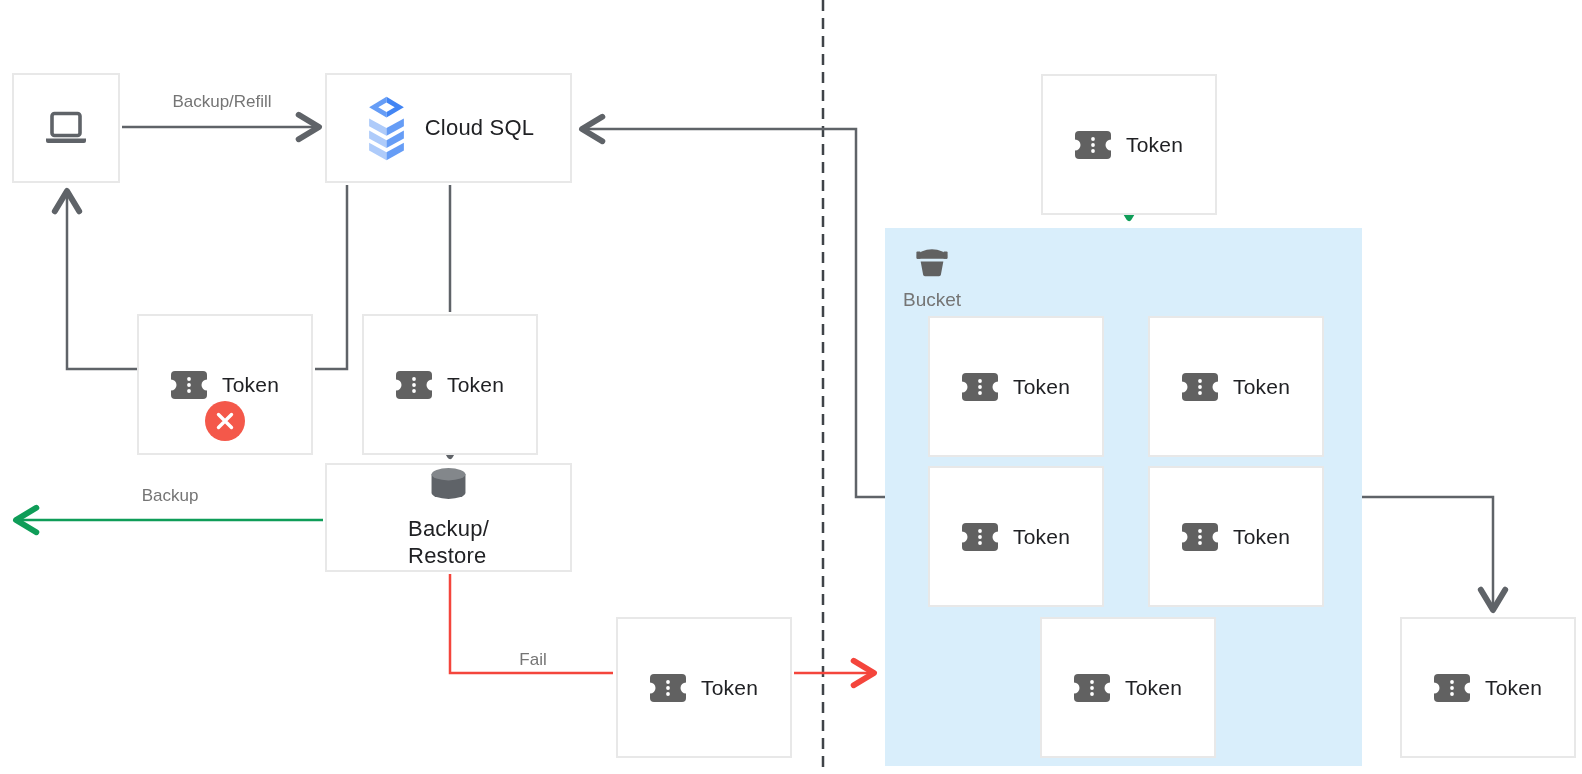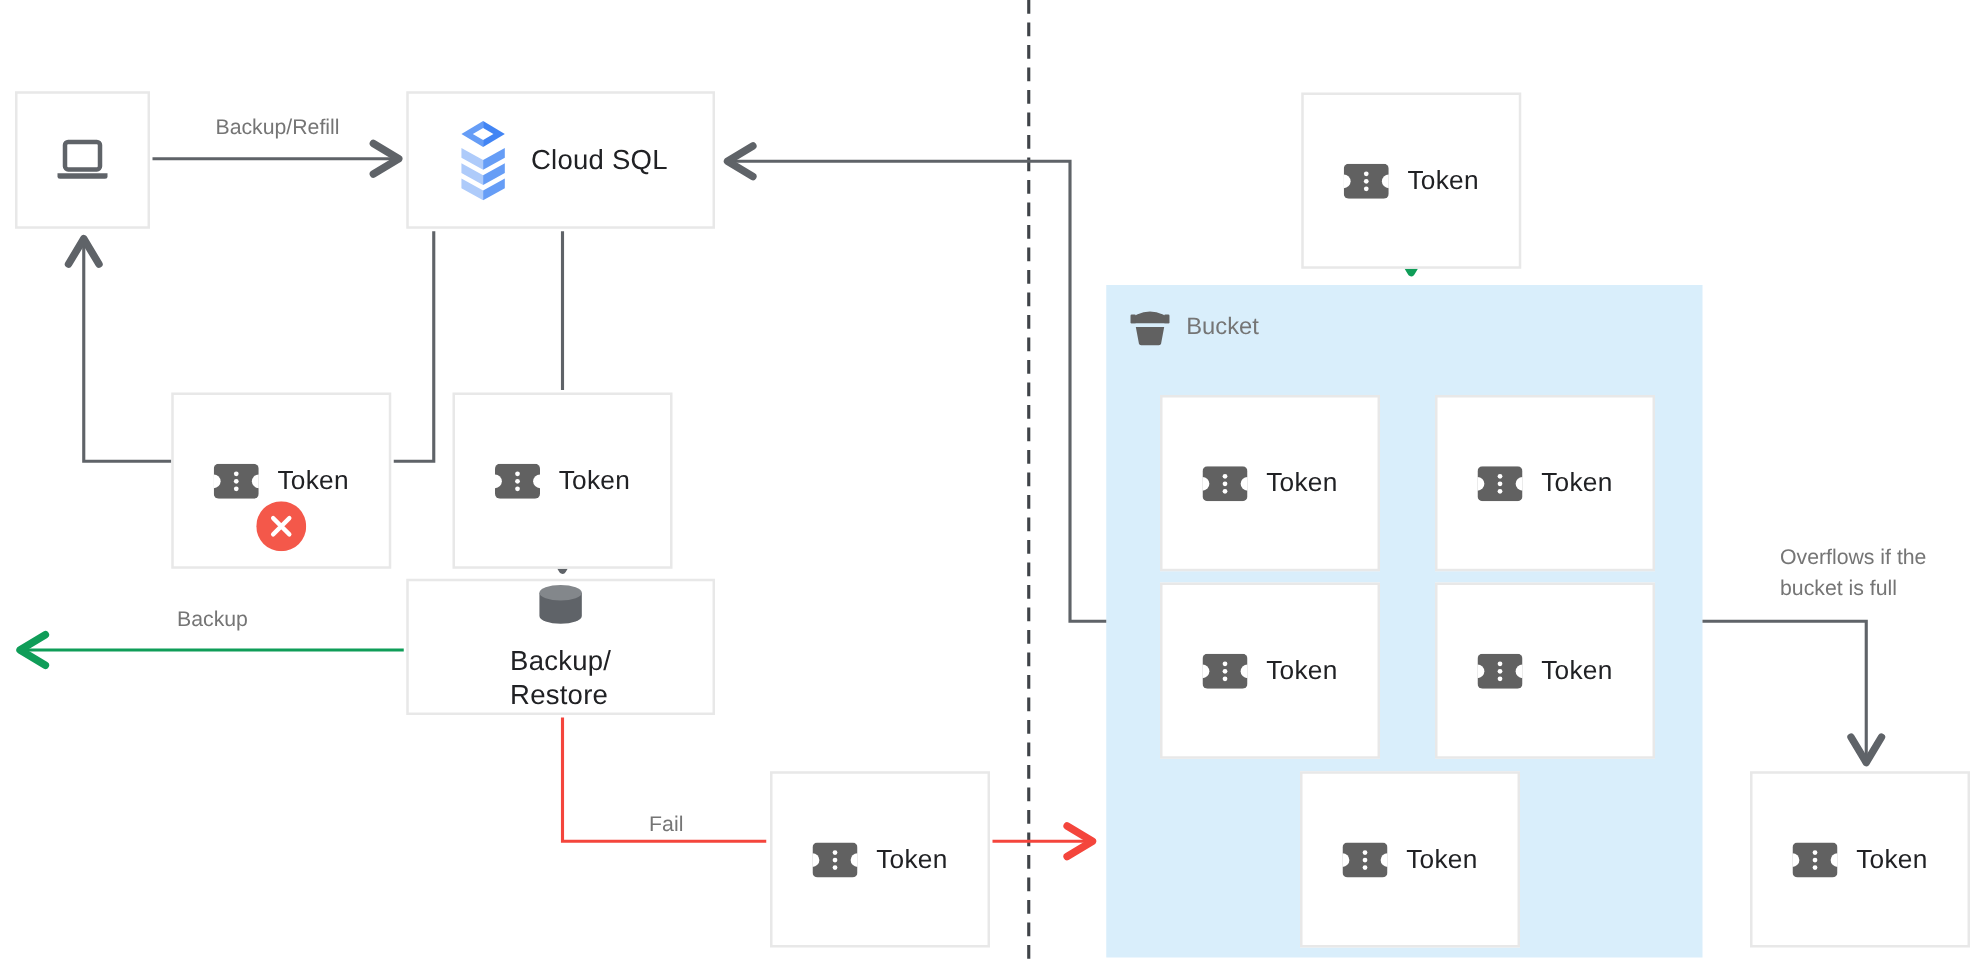--- a/index.html
+++ b/index.html
@@ -6,21 +6,21 @@
   #canvas{
     position:relative;width:1582px;height:774px;overflow:hidden;
     font-family:"Liberation Sans",sans-serif;background:#ffffff;
   }
   .layer-svg{position:absolute;left:0;top:0;pointer-events:none;z-index:5;}
   .bucket-area{
     position:absolute;left:885px;top:228px;width:477px;height:538px;
     background:#d9eefb;z-index:1;
   }
   .bucket-header{
-    position:absolute;left:18px;top:18px;display:flex;align-items:center;gap:12px;
+    position:absolute;left:18px;top:18px;display:flex;align-items:center;gap:12px;flex-direction:column;
   }
   .bucket-header .blabel{font-size:19px;color:#757575;}
   .node{
     position:absolute;background:#ffffff;border:2px solid #e8e8e8;
     display:flex;align-items:center;justify-content:center;gap:15px;
     box-sizing:border-box;z-index:10;
   }
   .node .nlabel{font-size:21px;color:#202124;letter-spacing:.2px;}
   .node .nlabel.big{font-size:22px;}
   .node .two-line{line-height:27px;}
@@ -82,24 +82,20 @@
     <path d="M1129,186 V218" fill="none" stroke-width="2.5" marker-end="url(#mh-green)" stroke="#0f9d58"></path>
 
     <path d="M450,574 V673 H613" fill="none" stroke-width="2.5" stroke="#f4453c"></path>
     <path d="M794,673 H874" fill="none" stroke-width="2.5" marker-end="url(#mh-red)" stroke="#f4453c"></path>
   </svg>
 
 
   <div class="edge-label center" style="left:122px;top:92px;width:200px;">Backup/Refill</div>
   <div class="edge-label center" style="left:70px;top:486px;width:200px;">Backup</div>
   <div class="edge-label center" style="left:483px;top:634px;width:100px;margin-top:16px;">Fail</div>
-  <div class="edge-label overflow-note" style="left:1424px;top:433px;">
-    <div>Overflows if the</div>
-    <div>bucket is full</div>
-  </div>
 
   <div class="node" style="left:12px;top:73px;width:108px;height:110px;">
     <svg width="44" height="35" viewBox="0 0 44 34">
       <rect x="8" y="2" width="28" height="22" rx="2.5" fill="none" stroke="#5f6368" stroke-width="3.6"></rect>
       <path d="M2,27 H42 V29.5 Q42,31.5 40,31.5 H4 Q2,31.5 2,29.5 Z" fill="#5f6368"></path>
     </svg>
   </div>
 
   <div class="node" style="left:325px;top:73px;width:247px;height:110px;">
     <svg width="47" height="66" viewBox="0 0 54 76">

